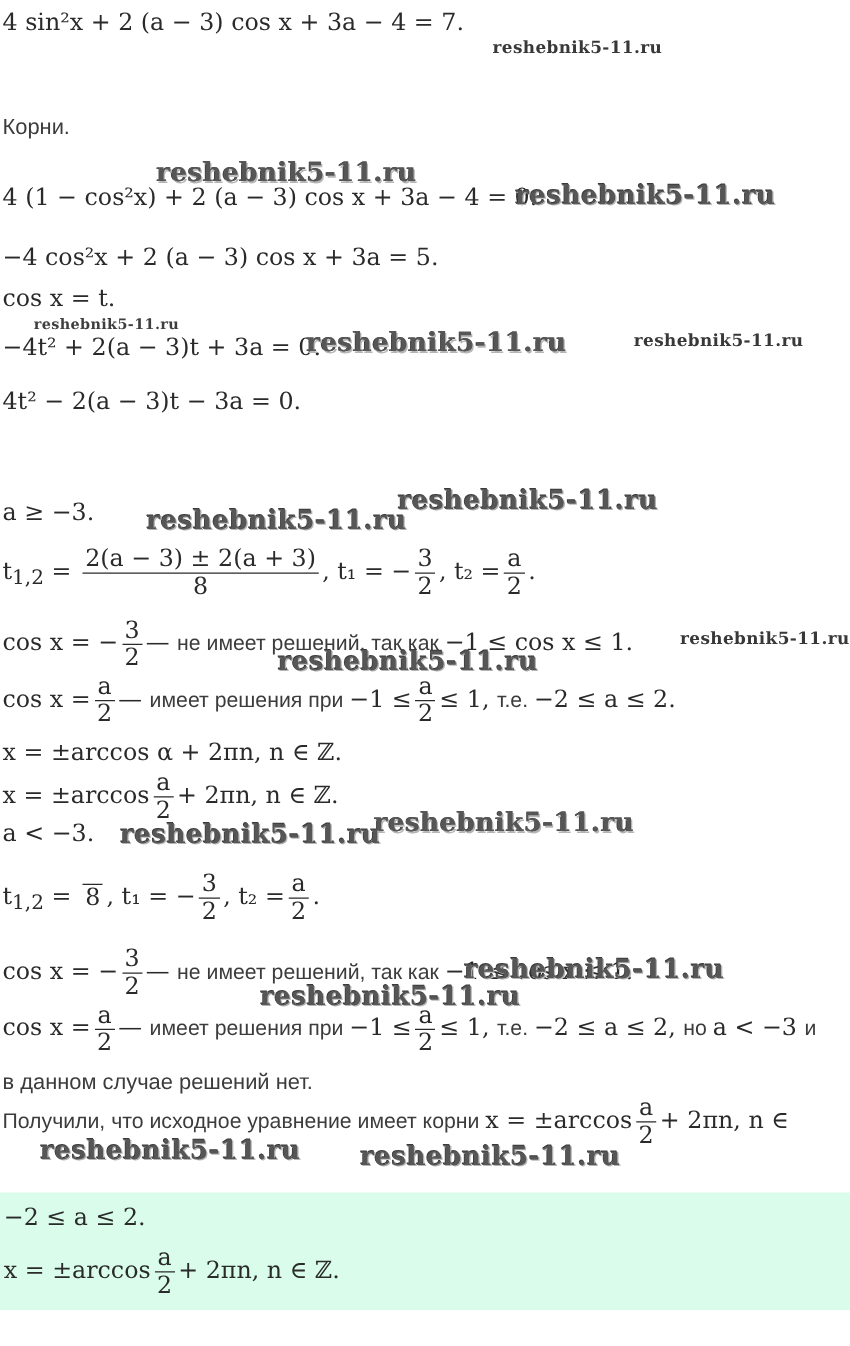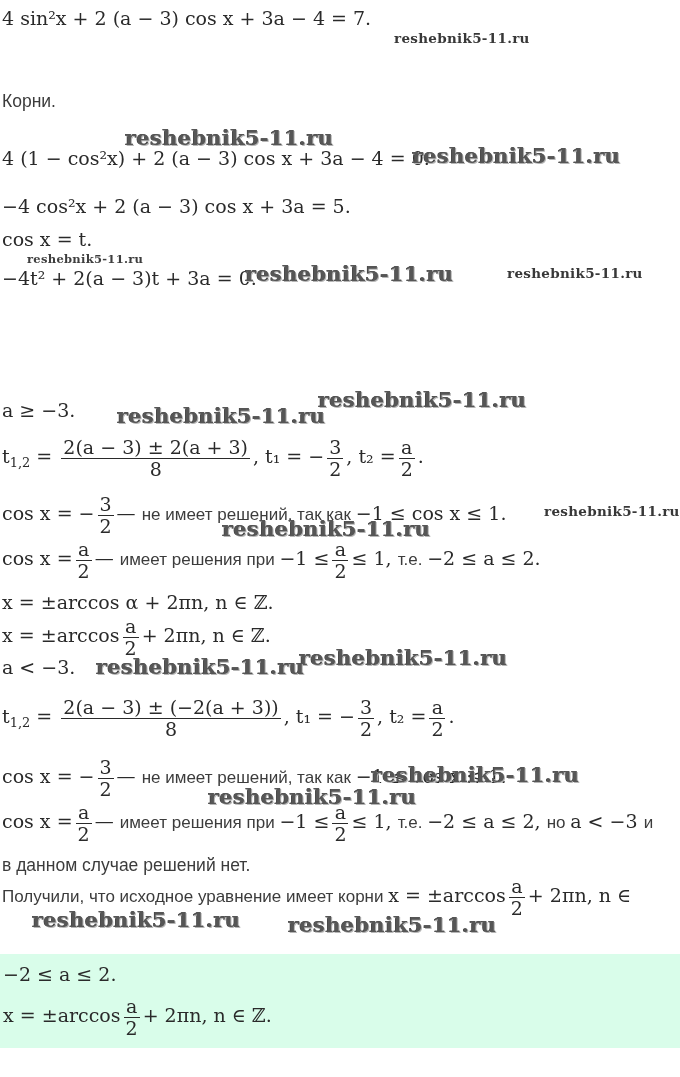--- a/index.html
+++ b/index.html
@@ -33,21 +33,21 @@
   .var { font-family:"DejaVu Serif", serif; font-style:italic; font-size:18px; color:#2a2a2a; }
   .fr {
     display:inline-block;
     text-align:center;
     vertical-align:middle;
     line-height:1.1;
     margin:0 3px;
   }
   .fr .n { display:block; padding:0 2px; }
   .fr .d { display:block; border-top:1.4px solid #2a2a2a; padding:0 2px; }
-  .sb { font-size:13px; vertical-align:-4px;margin-top:38px; }
+  .sb { font-size:16px; vertical-align:-4px;margin-top:38px; }
   .wm {
     position:absolute;
     font-family:"DejaVu Serif", serif;
     font-weight:bold;
     white-space:nowrap;
     letter-spacing:0.3px;
   }
   .wm-big {
     font-size:21px;
     color:#565656;
@@ -96,20 +96,23 @@
 
   <span class="wm wm-xs" style="left:27px; top:252px">reshebnik5-11.ru</span>
 
   <div class="line math" style="top:267px">
     <span>−4t² + 2(a − 3)t + 3a = 0.</span>
   </div>
 
   <span class="wm wm-big" style="left:245px; top:261px">reshebnik5-11.ru</span>
   <span class="wm wm-small" style="left:507px; top:265px">reshebnik5-11.ru</span>
 
+  <div class="line math" style="top:310px">
+    <span>4t² − 2(a − 3)t − 3a = 0.</span>
+  </div>
 
 
   <span class="wm wm-big" style="left:318px; top:387px">reshebnik5-11.ru</span>
 
   <div class="line math" style="top:399px">
     <span>a ≥ −3.</span>
   </div>
 
   <span class="wm wm-big" style="left:117px; top:403px">reshebnik5-11.ru</span>
 
@@ -140,21 +143,21 @@
   <span class="wm wm-big" style="left:299px; top:645px">reshebnik5-11.ru</span>
 
   <div class="line math" style="top:656px">
     <span>a &lt; −3.</span>
   </div>
 
   <span class="wm wm-big" style="left:96px; top:654px">reshebnik5-11.ru</span>
 
   <div class="line math" style="top:697px">
     <span>t</span><sub class="sb">1,2</sub><span> =</span>
-    <span class="fr"><span class="n">2(a − 3) ± (−2(a + 3))</span><span class="d">8</span></span><span>, t₁ = −</span><span class="fr"><span class="n">3</span><span class="d">2</span></span><span>, t₂ =</span><span class="fr"><span class="n">a</span><span class="d">2</span></span><span>.</span>
+    <span class="fr"><span class="d">8</span></span><span>, t₁ = −</span><span class="fr"><span class="n">3</span><span class="d">2</span></span><span>, t₂ =</span><span class="fr"><span class="n">a</span><span class="d">2</span></span><span>.</span>
   </div>
 
   <div class="line math" style="top:757px">
     <span>cos x = −</span><span class="fr"><span class="n">3</span><span class="d">2</span></span><span>— </span><span class="txt">не имеет решений, так как </span><span>−1 ≤ cos x ≤ 1.</span>
   </div>
 
   <span class="wm wm-big" style="left:371px; top:762px">reshebnik5-11.ru</span>
   <span class="wm wm-big" style="left:208px; top:784px">reshebnik5-11.ru</span>
 
   <div class="line math" style="top:802px">

